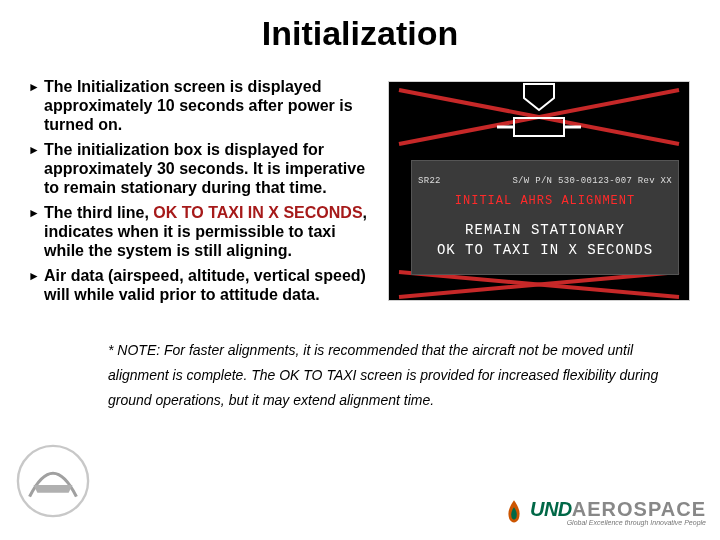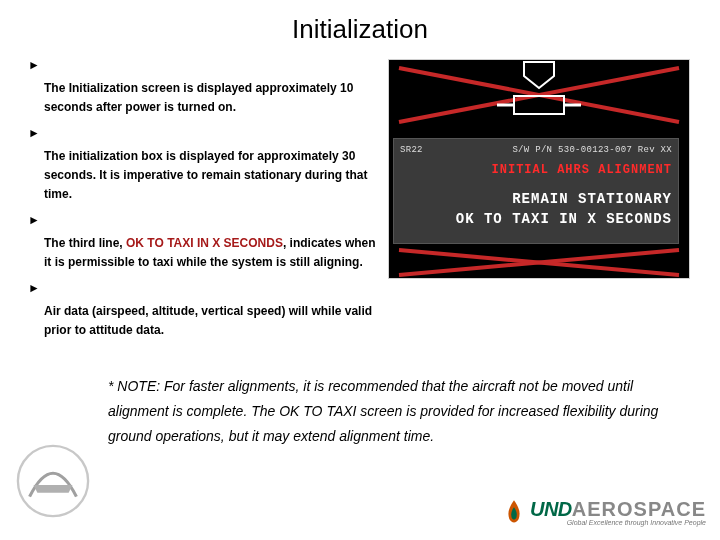--- a/index.html
+++ b/index.html
@@ -6,23 +6,23 @@
     margin: 0;
     width: 720px;
     height: 540px;
     font-family: Arial, Helvetica, sans-serif;
     background: #fff;
     position: relative;
     overflow: hidden;
   }
   .slide-title {
     text-align: center;
-    font-size: 26px;
-    font-weight: normal;
-    margin: 14px 0 10px 0;
+    font-size: 34px;
+    font-weight: bold;
+    margin: 14px 0 24px 0;
     color: #000;
   }
   .content-row {
     display: flex;
     padding: 0 16px 0 28px;
   }
   .bullets {
     flex: 0 0 352px;
   }
   .bullet {
@@ -30,25 +30,24 @@
     align-items: flex-start;
     margin-bottom: 6px;
   }
   .bullet-marker {
     flex: 0 0 16px;
     font-size: 12px;
     line-height: 20px;
     color: #000;
   }
   .bullet-text {
-    font-size: 12px;
+    font-size: 16px;
     line-height: 19px;
     font-weight: bold;
     color: #000;
-    margin-top: 24px;
   }
   .highlight {
     color: #a61a1a;
     font-weight: bold;
   }
   .pfd-panel {
     flex: 1;
     margin-left: 8px;
     margin-top: 4px;
   }
@@ -56,40 +55,40 @@
     width: 300px;
     height: 218px;
     background: #000;
     border: 1px solid #d0d0d0;
     position: relative;
     overflow: hidden;
   }
   .red-x line { stroke: #c62828; stroke-width: 4; }
   .msgbox {
     position: absolute;
-    left: 4px;
+    left: 22px;
     right: 10px;
     top: 78px;
     background: #3a3a3a;
     border: 1px solid #555;
-    padding: 6px 6px 12px 6px;
+    padding: 15px 6px 12px 6px;
   }
   .msg-top {
     display: flex;
     justify-content: space-between;
     font-size: 9px;
     color: #ddd;
     letter-spacing: 0.3px;
     margin-bottom: 8px;
     font-family: "Courier New", monospace;
   }
   .msg-line {
-    text-align: right;
+    text-align: center;
     font-family: "Courier New", monospace;
-    font-weight: bold;
+    font-weight: normal;
     letter-spacing: 1px;
   }
   .msg-red { color: #ff2a2a; font-size: 12px; margin-bottom: 14px; }
   .msg-white { color: #fff; font-size: 14px; margin-bottom: 4px; }
   .note-row {
     margin: 28px 60px 0 108px;
   }
   .note-text {
     font-size: 14px;
     line-height: 25px;

